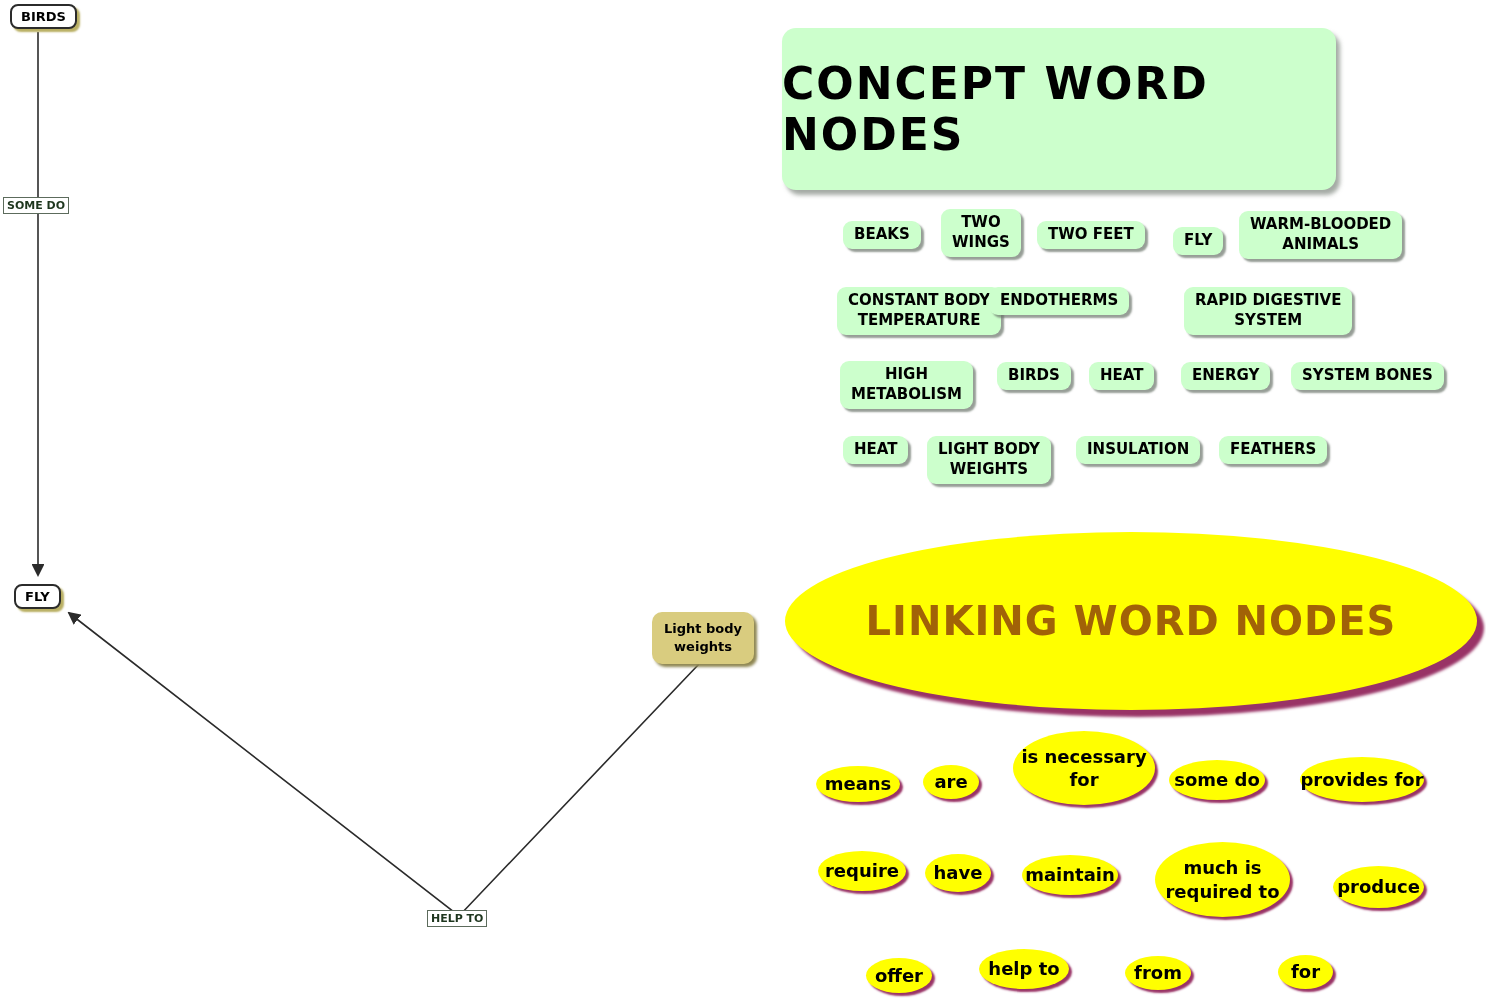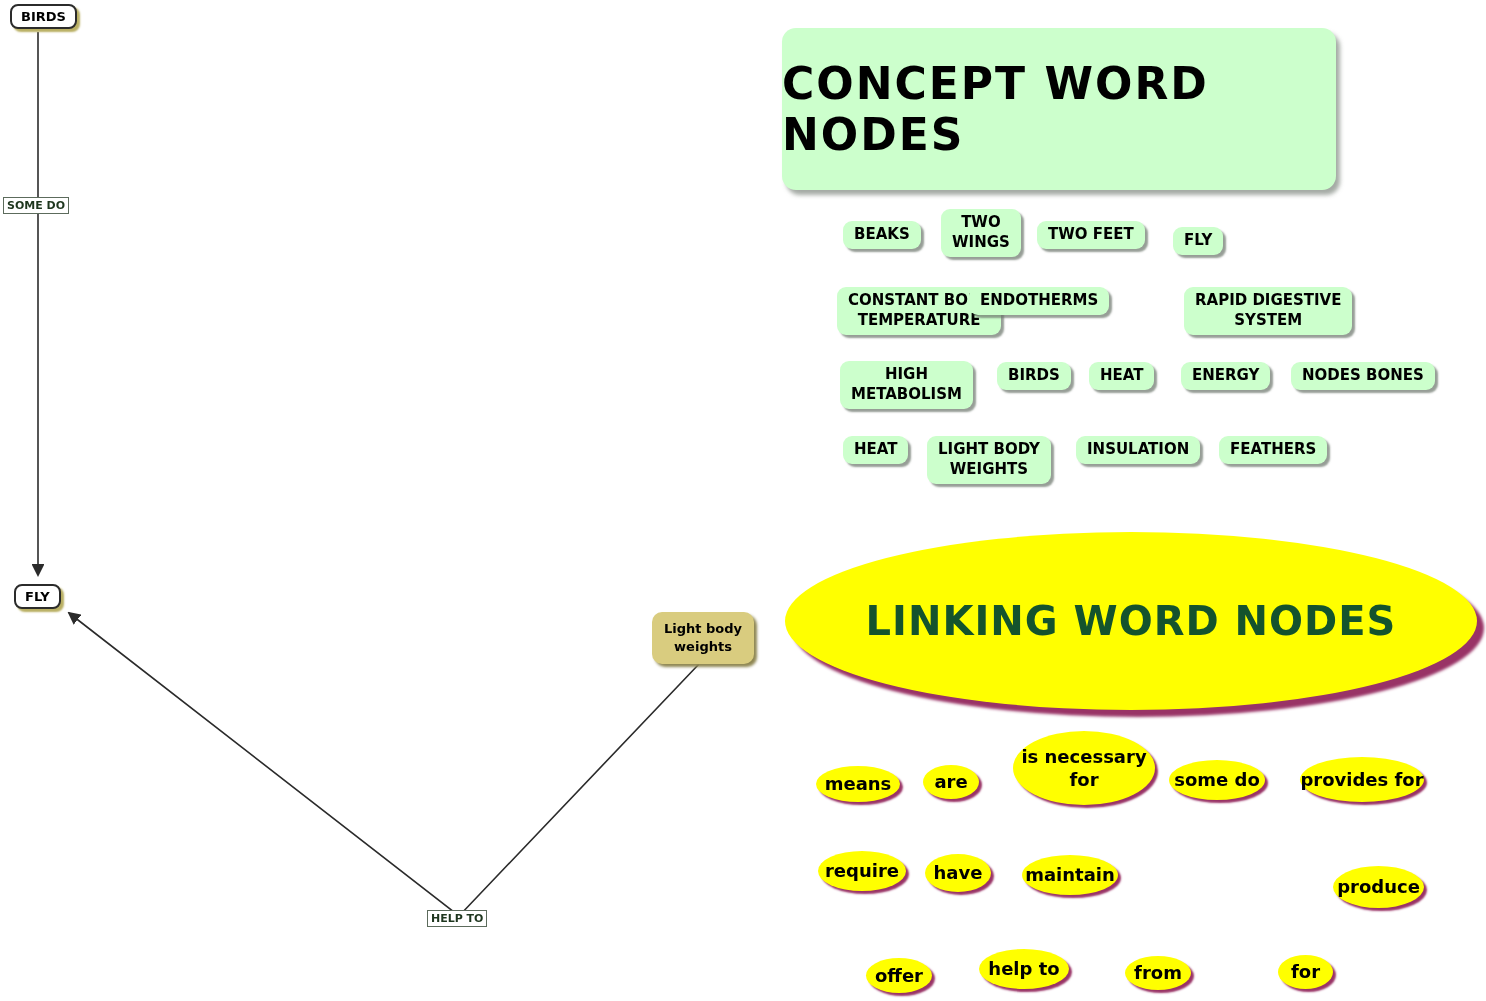--- a/index.html
+++ b/index.html
@@ -7,21 +7,21 @@
     font-family:"DejaVu Sans","Liberation Sans",sans-serif;}
   #wires{position:absolute;left:0;top:0;width:1486px;height:1001px;pointer-events:none;}
 
   .title-box{position:absolute;left:782px;top:28px;width:554px;height:162px;
     background:var(--concept-fill,#ccffcc);border-radius:14px;display:flex;align-items:center;
     justify-content:center;font-size:44px;font-weight:bold;letter-spacing:2px;color:#000;
     box-shadow:4px 5px 4px rgba(105,115,105,.6);}
 
   .title-ellipse{position:absolute;left:785px;top:532px;width:692px;height:178px;
     background:var(--linking-fill,#ffff00);border-radius:50%;display:flex;align-items:center;
-    justify-content:center;font-size:40px;font-weight:bold;letter-spacing:1px;color:#14532d;
+    justify-content:center;font-size:40px;font-weight:bold;letter-spacing:1px;color:#a16207;
     box-shadow:7px 7px 3px var(--linking-shadow,#993366);}
 
   .concept-node{position:absolute;background:var(--concept-fill,#ccffcc);border-radius:9px;
     padding:4px 11px;font-size:15px;font-weight:bold;color:#000;text-align:center;
     white-space:pre-line;line-height:1.32;box-shadow:3px 3px 2px rgba(105,115,105,.7);}
 
   .link-node{position:absolute;background:var(--linking-fill,#ffff00);border-radius:50%;
     display:flex;align-items:center;justify-content:center;font-size:18px;font-weight:bold;
     color:#000;text-align:center;white-space:pre-line;line-height:1.3;
     box-shadow:3px 3px 2px var(--linking-shadow,#993366);}
@@ -60,52 +60,56 @@
   <div class="map-label" style="left:3px;top:197px">SOME DO</div>
   <div class="map-label" style="left:427px;top:910px">HELP TO</div>
 
   <div class="title-box">CONCEPT WORD NODES</div>
 
   <div class="concept-node" style="left:843px;top:221px">BEAKS</div>
   <div class="concept-node" style="left:941px;top:209px">TWO
 WINGS</div>
   <div class="concept-node" style="left:1037px;top:221px">TWO FEET</div>
   <div class="concept-node" style="left:1173px;top:227px">FLY</div>
+  <div class="concept-node" style="left:1239px;top:211px">WARM-BLOODED
+ANIMALS</div>
 
   <div class="concept-node" style="left:837px;top:287px">CONSTANT BODY
 TEMPERATURE</div>
-  <div class="concept-node" style="left:969px;top:287px">ENDOTHERMS</div>
+  <div class="concept-node" style="left:989px;top:287px">ENDOTHERMS</div>
   <div class="concept-node" style="left:840px;top:361px">HIGH
 METABOLISM</div>
 
   <div class="concept-node" style="left:1184px;top:287px">RAPID DIGESTIVE
 SYSTEM</div>
   <div class="concept-node" style="left:997px;top:362px">BIRDS</div>
   <div class="concept-node" style="left:1089px;top:362px">HEAT</div>
   <div class="concept-node" style="left:1181px;top:362px">ENERGY</div>
-  <div class="concept-node" style="left:1291px;top:362px">NODES BONES</div>
+  <div class="concept-node" style="left:1291px;top:362px">SYSTEM BONES</div>
 
   <div class="concept-node" style="left:843px;top:436px">HEAT</div>
   <div class="concept-node" style="left:927px;top:436px">LIGHT BODY
 WEIGHTS</div>
   <div class="concept-node" style="left:1076px;top:436px">INSULATION</div>
   <div class="concept-node" style="left:1219px;top:436px">FEATHERS</div>
 
   <div class="title-ellipse">LINKING WORD NODES</div>
 
   <div class="link-node" style="left:816px;top:766px;width:84px;height:36px">means</div>
   <div class="link-node" style="left:923px;top:765px;width:56px;height:34px">are</div>
   <div class="link-node" style="left:1013px;top:731px;width:142px;height:74px">is necessary
 for</div>
   <div class="link-node" style="left:1169px;top:760px;width:96px;height:40px">some do</div>
   <div class="link-node" style="left:1300px;top:757px;width:124px;height:45px">provides for</div>
 
   <div class="link-node" style="left:818px;top:851px;width:88px;height:40px">require</div>
   <div class="link-node" style="left:925px;top:854px;width:66px;height:38px">have</div>
   <div class="link-node" style="left:1022px;top:855px;width:96px;height:40px">maintain</div>
+  <div class="link-node" style="left:1155px;top:842px;width:135px;height:75px">much is
+required to</div>
   <div class="link-node" style="left:1333px;top:866px;width:91px;height:42px">produce</div>
 
   <div class="link-node" style="left:866px;top:958px;width:66px;height:35px">offer</div>
   <div class="link-node" style="left:979px;top:949px;width:90px;height:40px">help to</div>
   <div class="link-node" style="left:1125px;top:956px;width:66px;height:34px">from</div>
   <div class="link-node" style="left:1278px;top:955px;width:55px;height:34px">for</div>
 
 </div>
 
 </body></html>

